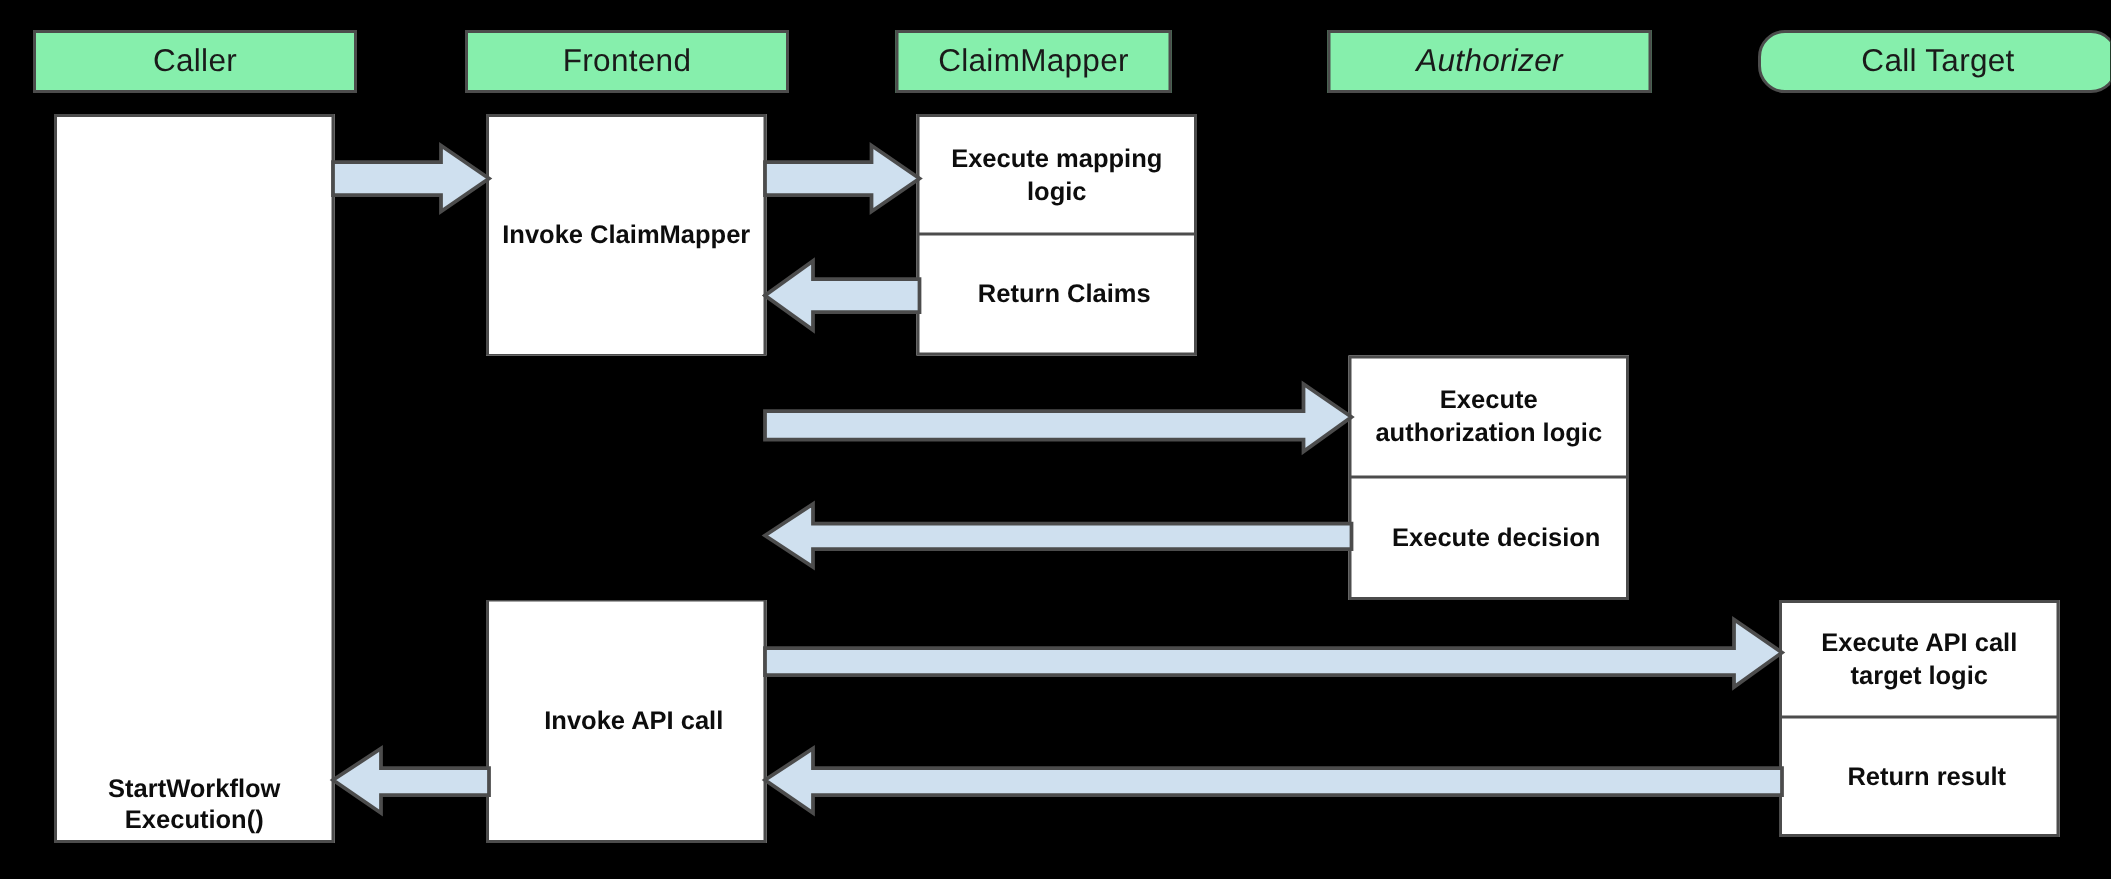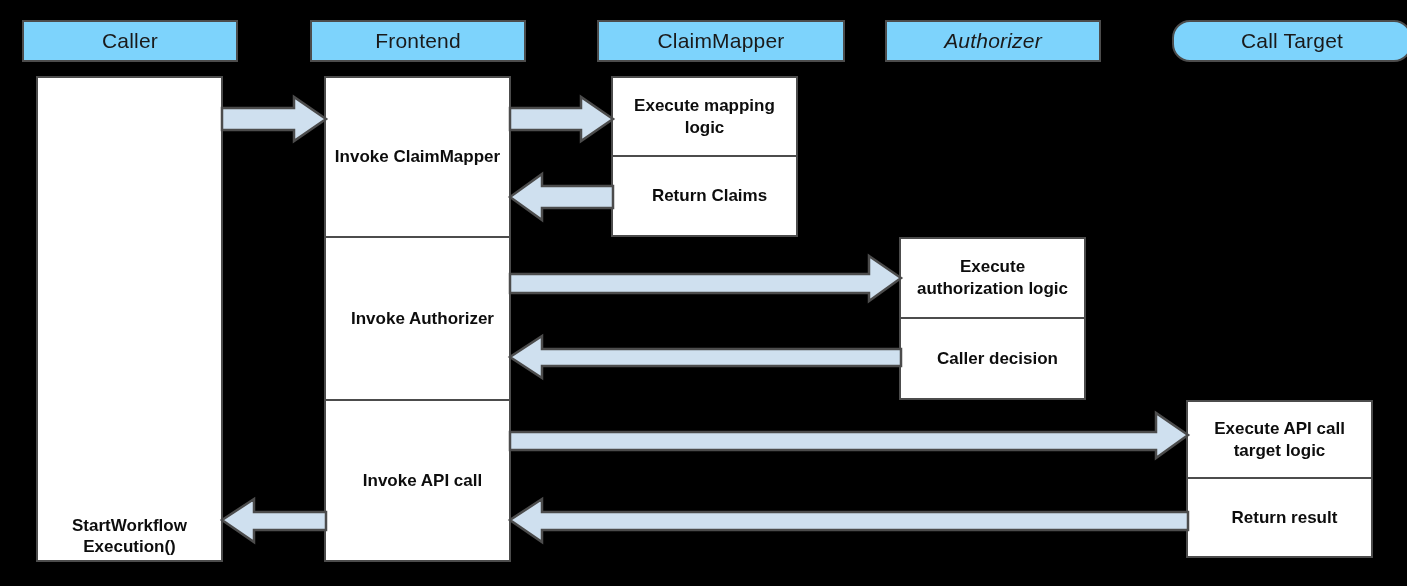--- a/index.html
+++ b/index.html
@@ -14,21 +14,21 @@
     position: relative;
     width: 1407px;
     height: 586px;
     background: #000000;
     overflow: hidden;
   }
   
   .lifeline-header {
     position: absolute;
     box-sizing: border-box;
-    background: #7dd3fc;
+    background: #86efac;
     border: 2px solid #4c4c4c;
     display: flex;
     align-items: center;
     justify-content: center;
     color: #1a1a1a;
     font-size: 21px;
     font-weight: 400;
     letter-spacing: 0.2px;
     white-space: nowrap;
   }
@@ -67,56 +67,53 @@
 <body>
 
 <div id="diagram">
 
   <div class="lifeline-header" style="left:22px;  top:20px; width:216px; height:42px;">
     <span>Caller</span>
   </div>
   <div class="lifeline-header" style="left:310px; top:20px; width:216px; height:42px;">
     <span>Frontend</span>
   </div>
-  <div class="lifeline-header" style="left:597px; top:20px; width:248px; height:42px;">
+  <div class="lifeline-header" style="left:597px; top:20px; width:184px; height:42px;">
     <span>ClaimMapper</span>
   </div>
   <div class="lifeline-header" style="left:885px; top:20px; width:216px; height:42px;font-style:italic;">
     <span>Authorizer</span>
   </div>
   <div class="lifeline-header" style="left:1172px; top:20px; width:240px; height:42px;border-radius:18px;">
     <span>Call Target</span>
   </div>
 
   <div class="act" style="left:36px; top:76px; width:187px; height:486px;align-items:flex-end;">
     <span class="act-label">StartWorkflow Execution()</span>
   </div>
 
   <div class="act nb-bot" style="left:324px; top:76px; width:187px; height:161px;">
     <span class="act-label">Invoke ClaimMapper</span>
   </div>
-  <div class="act nb-top nb-bot" style="left:324px; top:237px; width:187px; height:163px;">
-    <span class="act-label">Invoke Authorizer</span>
-  </div>
   <div class="act nb-top" style="left:324px; top:400px; width:187px; height:162px;">
     <span class="act-label">Invoke API call</span>
   </div>
 
   <div class="act nb-bot" style="left:611px; top:76px; width:187px; height:80px;">
     <span class="act-label">Execute mapping logic</span>
   </div>
   <div class="act nb-top" style="left:611px; top:156px; width:187px; height:81px;">
     <span class="act-label">Return Claims</span>
   </div>
 
   <div class="act nb-bot" style="left:899px; top:237px; width:187px; height:81px;">
     <span class="act-label">Execute authorization logic</span>
   </div>
   <div class="act nb-top" style="left:899px; top:318px; width:187px; height:82px;">
-    <span class="act-label">Caller decision</span>
+    <span class="act-label">Execute decision</span>
   </div>
 
   <div class="act nb-bot" style="left:1186px; top:400px; width:187px; height:78px;">
     <span class="act-label">Execute API call target logic</span>
   </div>
   <div class="act nb-top" style="left:1186px; top:478px; width:187px; height:80px;">
     <span class="act-label">Return result</span>
   </div>
 
   <div class="arrow" style="left:222px; top:97px;">

